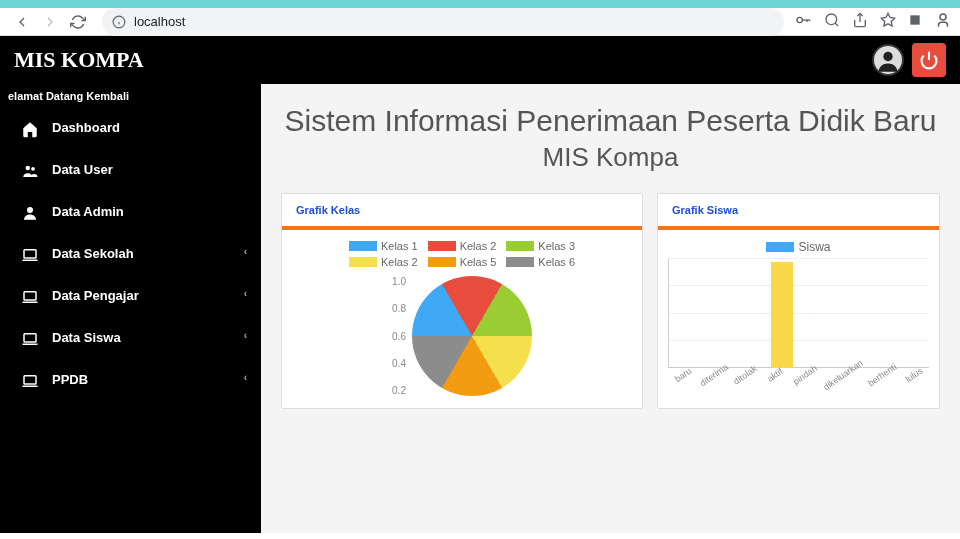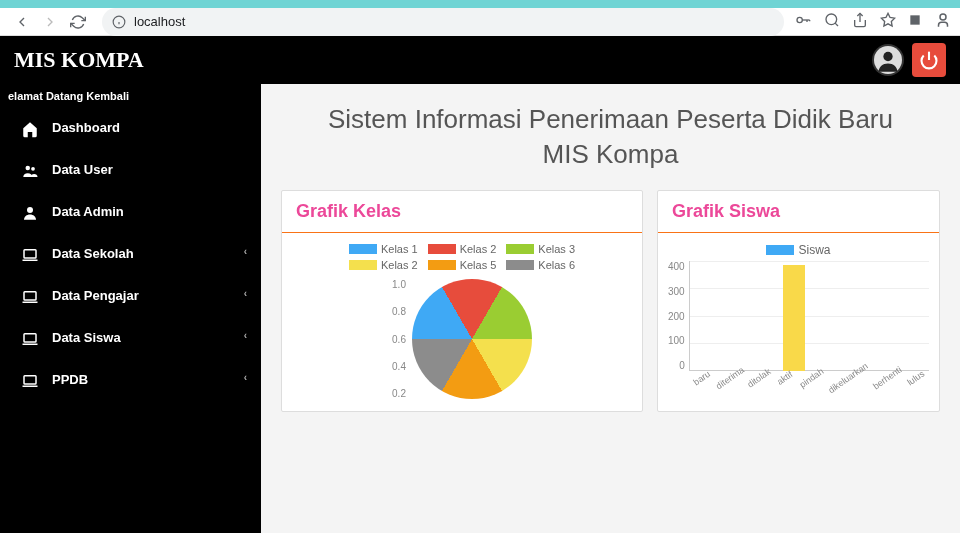--- a/index.html
+++ b/index.html
@@ -29,26 +29,26 @@
 
 .app-body { display: flex; height: calc(539px - 8px - 34px - 48px); }
 .sidebar { width: 261px; background: #000; color: #fff; overflow-y: auto; }
 .welcome { font-size: 11px; font-weight: bold; padding: 6px 8px; color: #fff; }
 .menu-item { display: flex; padding: 12px 18px; cursor: pointer; font-size: 13px; font-weight: bold; position: relative; }
 .menu-icon { width: 24px; margin-right: 10px; display: flex; align-items: center; justify-content: center; }
 .menu-icon svg { width: 18px; height: 18px; fill: #fff; }
 .chevron { position: absolute; right: 14px; font-size: 10px; color: #aaa; }
 
 .main { flex: 1; background: #f4f4f4; padding: 20px; overflow-y: auto; }
-.page-title { text-align: center; color: #555; font-size: 26px; font-weight: normal; margin-bottom: 4px; }
+.page-title { text-align: center; color: #555; font-size: 30px; font-weight: normal; margin-bottom: 4px; }
 .page-subtitle { text-align: center; color: #555; font-size: 26px; font-weight: normal; margin-bottom: 20px; }
 
 .panels { display: flex; gap: 14px; margin-bottom: 14px; }
 .panel { background: #fff; border: 1px solid #ddd; border-radius: 2px; }
-.panel-header { padding: 10px 14px; font-size: 18px; font-weight: bold; color: #ec4899; border-bottom: 1px solid #f97316; }
+.panel-header { padding: 10px 14px; font-size: 11px; font-weight: bold; color: #1d4ed8; border-bottom: 4px solid #f97316; }
 .panel-body { padding: 10px; }
 .panel-kelas { flex: 0 0 362px; }
 .panel-siswa { flex: 1; }
 .panel-full { width: 100%; }
 
 
 .pie-area { display: flex; flex-direction: column; align-items: center; }
 .pie-legend { display: flex; flex-wrap: wrap; justify-content: center; gap: 4px 10px; font-size: 11px; color: #666; margin-bottom: 8px; max-width: 300px; }
 .leg-item { display: flex; align-items: center; gap: 4px; }
 .leg-swatch { width: 28px; height: 10px; }
@@ -276,27 +276,20 @@
       <div class="panel panel-siswa">
         <div class="panel-header">Grafik Siswa</div>
         <div class="panel-body">
           <div class="bar-legend">
             <div class="leg-item">
                 <span class="leg-swatch" id="bar-leg-swatch" style="background: rgb(63, 169, 245);"></span>
                 <span id="bar-leg-label">Siswa</span>
               </div>
           </div>
           <div class="bar-chart">
-            <div class="bar-yaxis" id="bar-yaxis">
-                <div>400</div>
-                <div>300</div>
-                <div>200</div>
-                <div>100</div>
-                <div>0</div>
-              </div>
             <div class="bar-plot">
               <div class="bar-grid" id="bar-grid">
                   <div class="grid-line" style="top: 0%;"></div>
                   <div class="grid-line" style="top: 25%;"></div>
                   <div class="grid-line" style="top: 50%;"></div>
                   <div class="grid-line" style="top: 75%;"></div>
                 </div>
               <div class="bars" id="bars">
                   <div class="bar-col">
                     <div class="bar" style="height: 0px; background: rgb(249, 217, 73);"></div>

